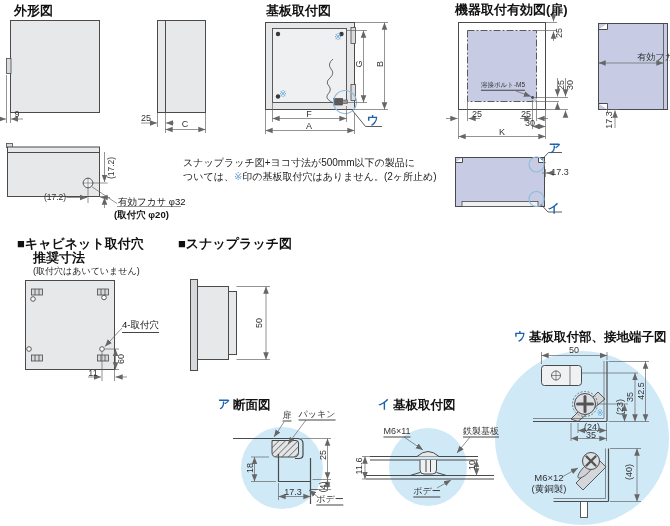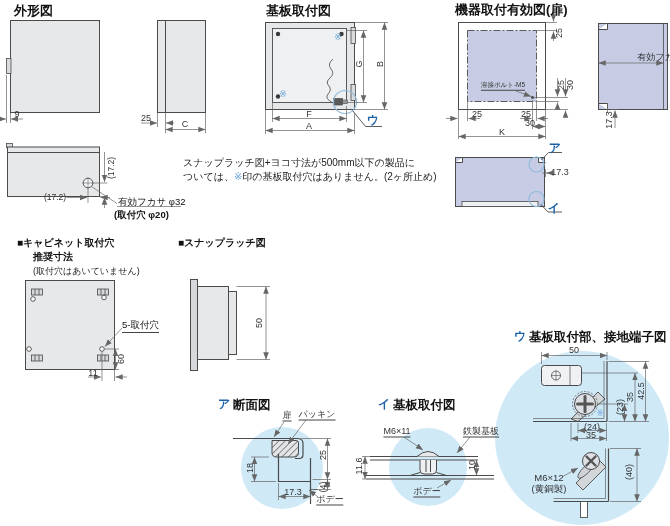--- a/index.html
+++ b/index.html
@@ -7,21 +7,21 @@
     width:670px; height:526px; position:relative; background:#ffffff;
     font-family:"Liberation Sans","DejaVu Sans",sans-serif; color:#222;
     overflow:hidden;
   }
   svg.canvas { position:absolute; left:0; top:0; }
   .lbl { position:absolute; transform:translate(-50%,-50%); font-size:9px; line-height:1;
          white-space:nowrap; color:#333; z-index:3; }
   .rot { transform:translate(-50%,-50%) rotate(-90deg); }
   .ttl { position:absolute; white-space:nowrap; line-height:1.15; font-size:13px;
          font-weight:600; color:#111; z-index:3; }
-  .sec { font-size:10px; font-weight:700; }
+  .sec { font-size:13px; font-weight:700; }
   .sub { font-size:9px; font-weight:400; color:#222; }
   .note { position:absolute; font-size:10px; color:#222; white-space:nowrap; z-index:3; }
   .lblue { color:#6aa4d8; }
   .callout { font-size:12px; font-weight:700; color:#1e63a8; }
   .ul { border-bottom:1px solid #444; padding-bottom:1px; }
   .t10 { font-size:9.5px; }
   .t65 { font-size:6.5px; }
 </style>
 </head>
 <body>
@@ -366,21 +366,21 @@
 <span class="lbl" style="left:502px;top:132px">K</span>
 <span class="lbl" style="left:660px;top:57px">有効フカサ</span>
 <span class="lbl rot" style="left:609px;top:120px">17.3</span>
 <span class="lbl callout" style="left:555px;top:148px">ア</span>
 <span class="lbl" style="left:560px;top:172px">17.3</span>
 <span class="lbl callout" style="left:554px;top:208px">イ</span>
 
 <span class="ttl sec" style="left:17px;top:237px">■キャビネット取付穴</span>
 <span class="ttl sec" style="left:33px;top:251px">推奨寸法</span>
 <span class="ttl sub" style="left:33px;top:266px">(取付穴はあいていません)</span>
-<span class="ttl t10 ul" style="left:122px;top:320px;font-weight:400">5-取付穴</span>
+<span class="ttl t10 ul" style="left:122px;top:320px;font-weight:400">4-取付穴</span>
 <span class="lbl rot" style="left:121px;top:359px">60</span>
 <span class="lbl" style="left:93px;top:372.5px">11</span>
 
 <span class="ttl sec" style="left:178px;top:237px">■スナップラッチ図</span>
 <span class="lbl rot" style="left:259px;top:323px">50</span>
 
 <span class="ttl callout" style="left:218px;top:398px">ア</span>
 <span class="ttl" style="left:233px;top:398px;font-size:12.5px">断面図</span>
 <span class="lbl ul" style="left:287px;top:416px">扉</span>
 <span class="lbl ul" style="left:317px;top:415px">パッキン</span>

